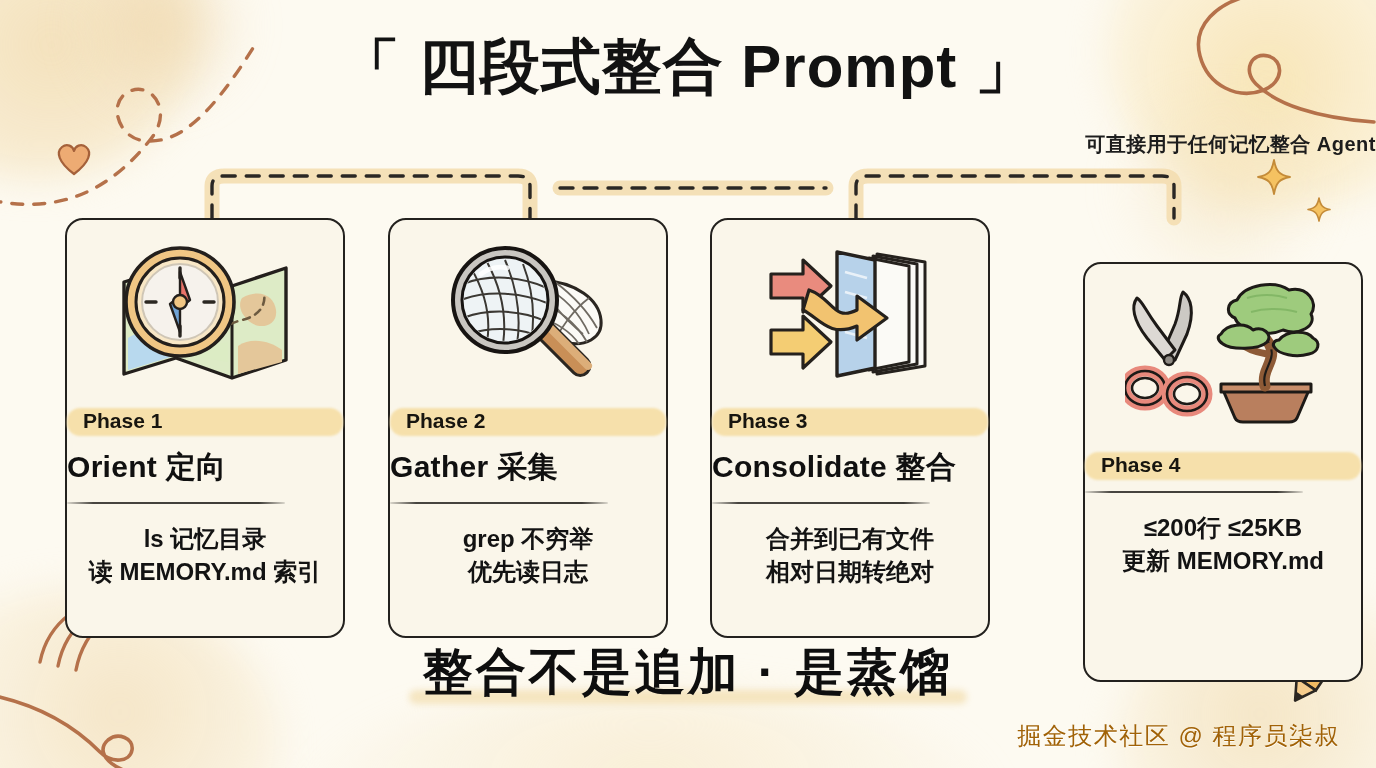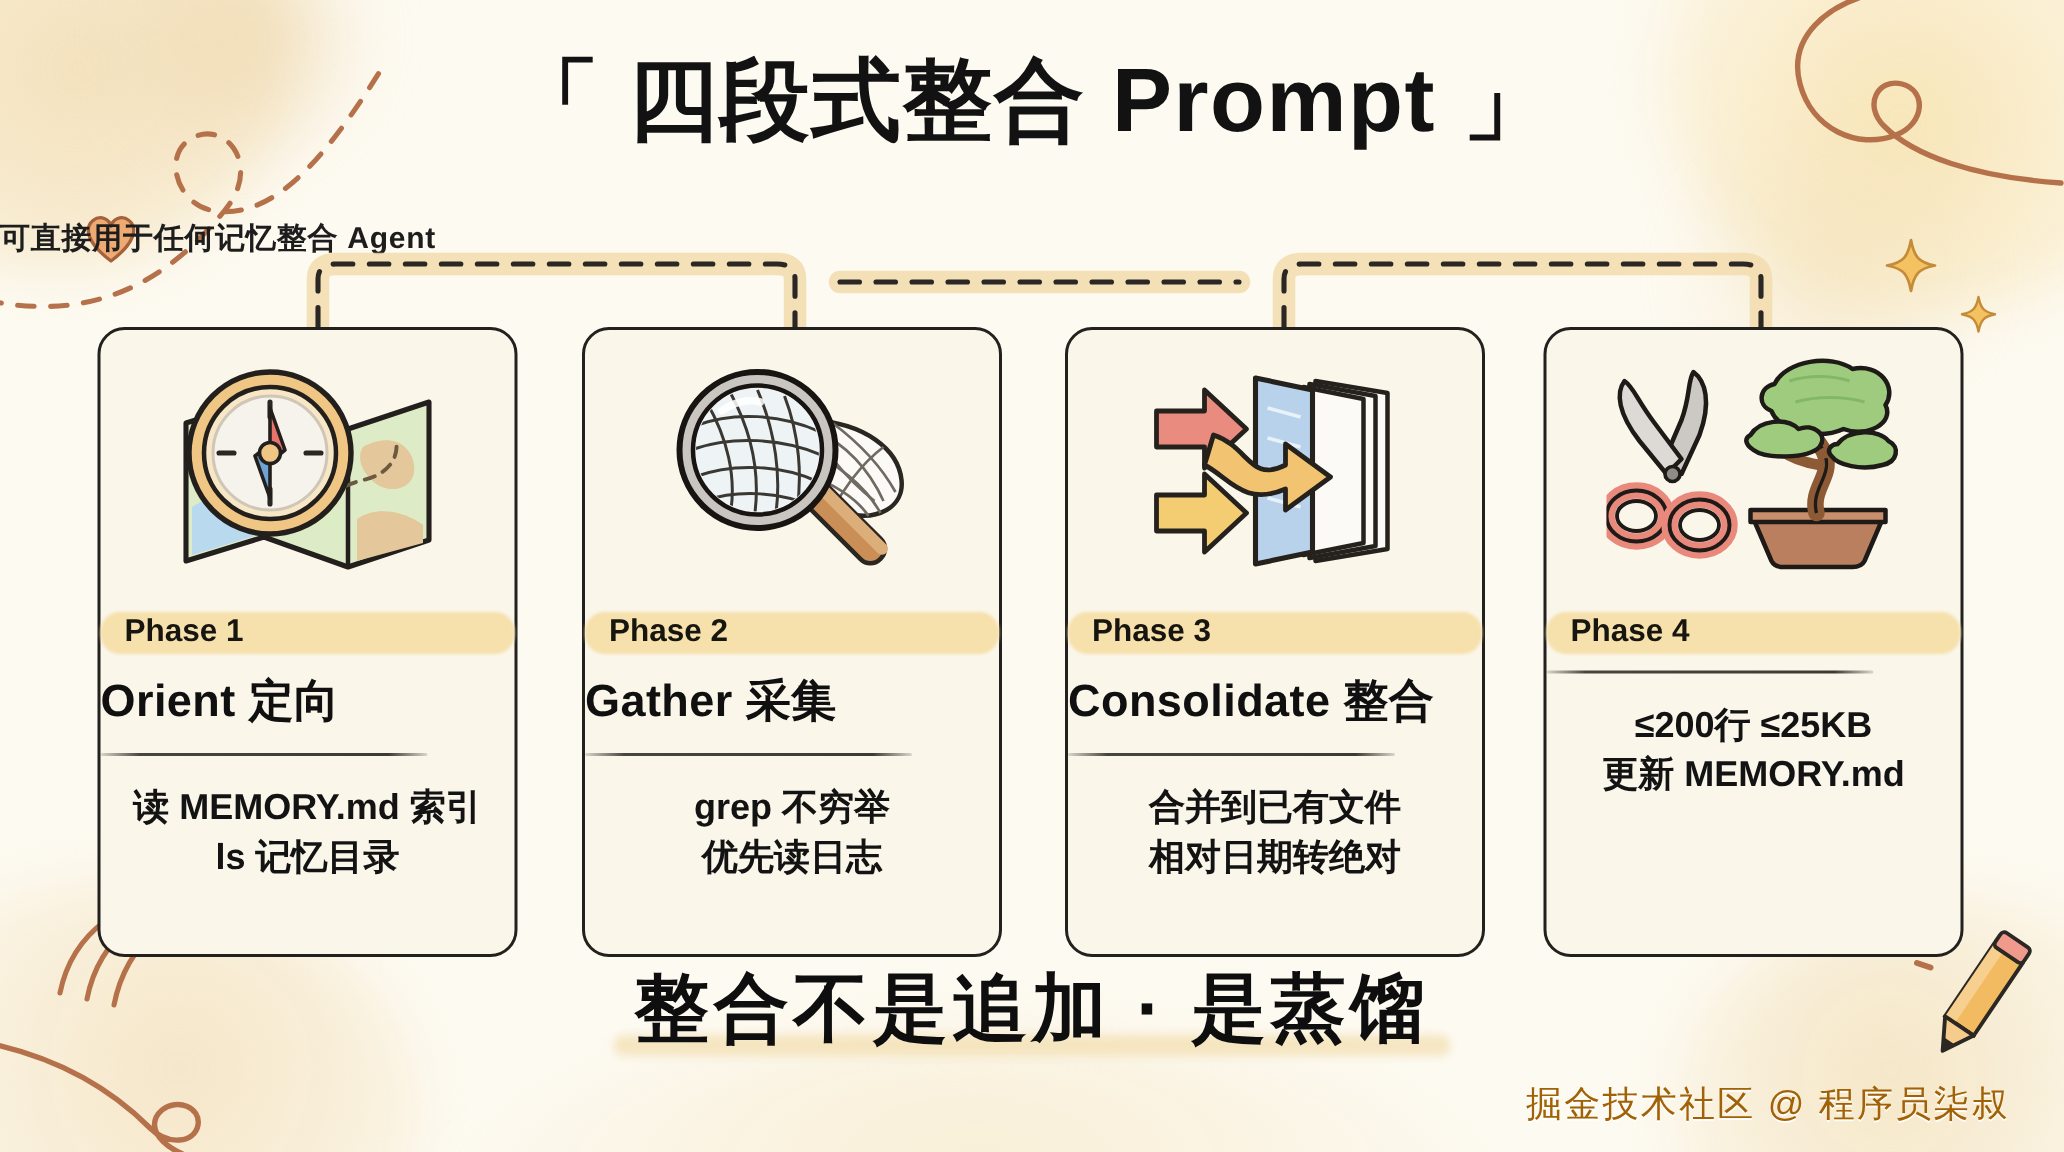--- a/index.html
+++ b/index.html
@@ -56,42 +56,42 @@
 
   
   .title {
     position: absolute; left: 0; right: 0; top: 34px;
     text-align: center;
     font-size: 60px; font-weight: 700; color: #121212;
     letter-spacing: 1px; line-height: 1.1;
     white-space: nowrap;
   }
   .subtitle {
-    position: absolute; left: 0; right: 0; top: 145px;
-    text-align: left;
+    position: absolute; left: 0; right: 0; top: 131px;
+    text-align: right;
     font-size: 20px; font-weight: 600; color: #1d1d1d;
     letter-spacing: .5px;
   }
 
   
   .rail { position: absolute; left: 0; top: 160px; width: 1376px; height: 70px; }
 
   
   .cards { position: absolute; left: 0; top: 218px; width: 1376px; height: 420px; }
   .card {
     position: absolute; top: 0; width: 280px; height: 420px;
     background: #faf6ea;
     border: 2.5px solid #23211e;
     border-radius: 18px;
     display: flex; flex-direction: column; 
   }
   .card-1 { left: 65px; }
   .card-2 { left: 388px; }
   .card-3 { left: 710px; }
-  .card-4 { left: 1029px; }
+  .card-4 { left: 1083px; margin-top: 44px; }
 
   .icon-wrap {
     height: 186px; width: 100%;
     display: flex; align-items: center; justify-content: center;
   }
   .icon-wrap svg { display: block; }
 
   .phase-badge {
     position: relative;
     font-size: 21px; font-weight: 700; color: #17150f;
@@ -245,22 +245,22 @@
           </g>
           <path d="M66 34 L76 62 L66 70 Z" fill="#e8736a" stroke="#231f1c" stroke-width="2.4" stroke-linejoin="round"></path>
           <path d="M66 94 L56 66 L66 58 Z" fill="#6fa3d6" stroke="#231f1c" stroke-width="2.4" stroke-linejoin="round"></path>
           <circle cx="66" cy="64" r="7" fill="#f0c684" stroke="#231f1c" stroke-width="2.4"></circle>
         </svg>
       </div>
       <div class="phase-badge">Phase 1</div>
       <div class="card-title">Orient 定向</div>
       <div class="divider"></div>
       <div class="card-lines">
+        <div class="card-line">ls 记忆目录</div>
         <div class="card-line">读 MEMORY.md 索引</div>
-        <div class="card-line">ls 记忆目录</div>
       </div>
     </div>
 
     <div class="card card-2">
       <div class="icon-wrap">
         <svg width="182" height="150" viewBox="0 0 182 150">
 
           <path d="M104 42 C 140 44 162 62 164 82 C 166 100 148 110 126 104 C 106 98 96 78 100 58 Z" fill="#fbfaf6" stroke="#2a2621" stroke-width="3" stroke-linejoin="round"></path>
           <g stroke="#6f6a62" stroke-width="1.8" fill="none">
             <path d="M106 48 C 126 58 142 74 152 96"></path>

